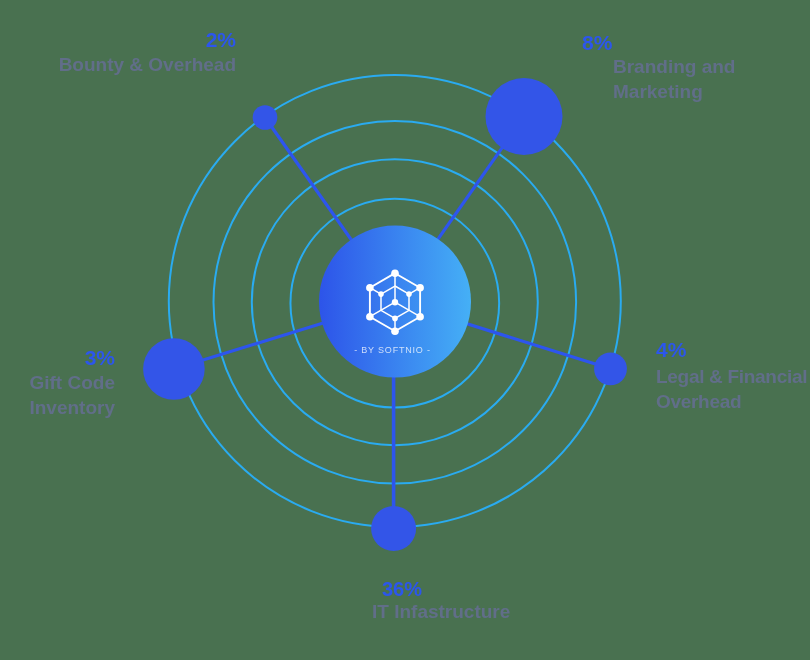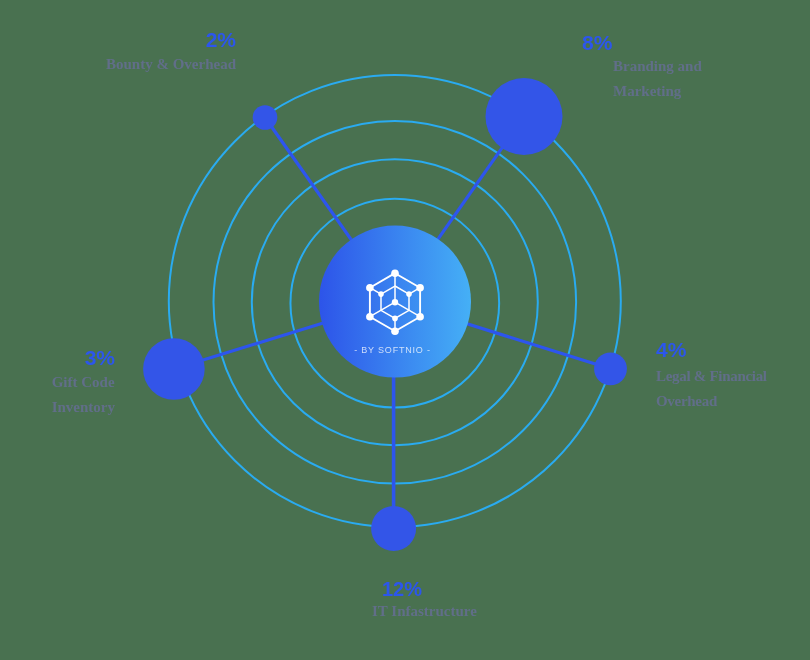--- a/index.html
+++ b/index.html
@@ -1,20 +1,20 @@
 <!DOCTYPE html>
 <html><head>
 <meta charset="utf-8">
 <style>
   html,body{margin:0;padding:0;}
   body{width:810px;height:660px;background:#497150;overflow:hidden;position:relative;
        font-family:"Liberation Sans", sans-serif;}
   .lbl{position:absolute;font-weight:bold;line-height:25px;white-space:nowrap;}
   .pct{color:#2c56ec;font-size:21px;}
-  .txt{color:#616e89;font-size:15px;font-family:Liberation Serif, serif;}
+  .txt{color:#616e89;font-size:19px;}
 </style>
 </head>
 <body>
 <svg width="810" height="660" style="position:absolute;left:0;top:0" xmlns="http://www.w3.org/2000/svg">
   <defs>
     <linearGradient id="cgrad" x1="0%" y1="0%" x2="100%" y2="0%">
       <stop offset="0%" stop-color="#2d54e9"></stop>
       <stop offset="100%" stop-color="#45b0f6"></stop>
     </linearGradient>
   </defs>
@@ -81,14 +81,14 @@
 
 <div class="lbl pct" style="left:582px;top:30px;">8%</div>
 <div class="lbl txt" style="left:613px;top:54px;">Branding and<br>Marketing</div>
 
 <div class="lbl pct" style="right:695px;top:344.5px;text-align:right;">3%</div>
 <div class="lbl txt" style="right:695px;top:369.9px;text-align:left;">Gift Code<br>Inventory</div>
 
 <div class="lbl pct" style="left:656px;top:336.8px;">4%</div>
 <div class="lbl txt" style="left:656px;top:364px;letter-spacing:-0.3px;">Legal &amp; Financial<br>Overhead</div>
 
-<div class="lbl pct" style="left:382px;top:576.8px;font-size:20px;">12%</div>
+<div class="lbl pct" style="left:382px;top:576.8px;font-size:20px;">36%</div>
 <div class="lbl txt" style="left:372px;top:598.5px;">IT Infastructure</div>
 
 </body></html>

